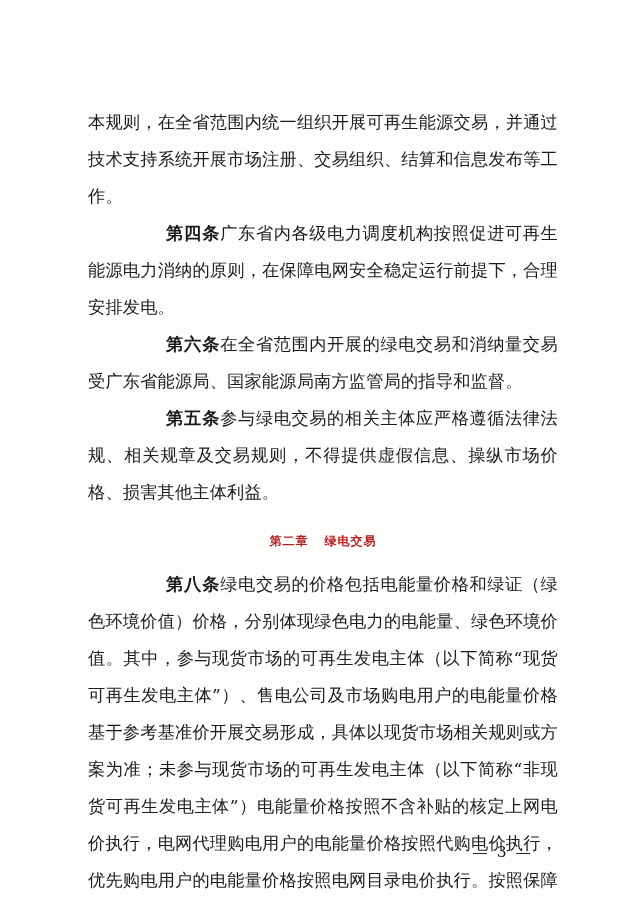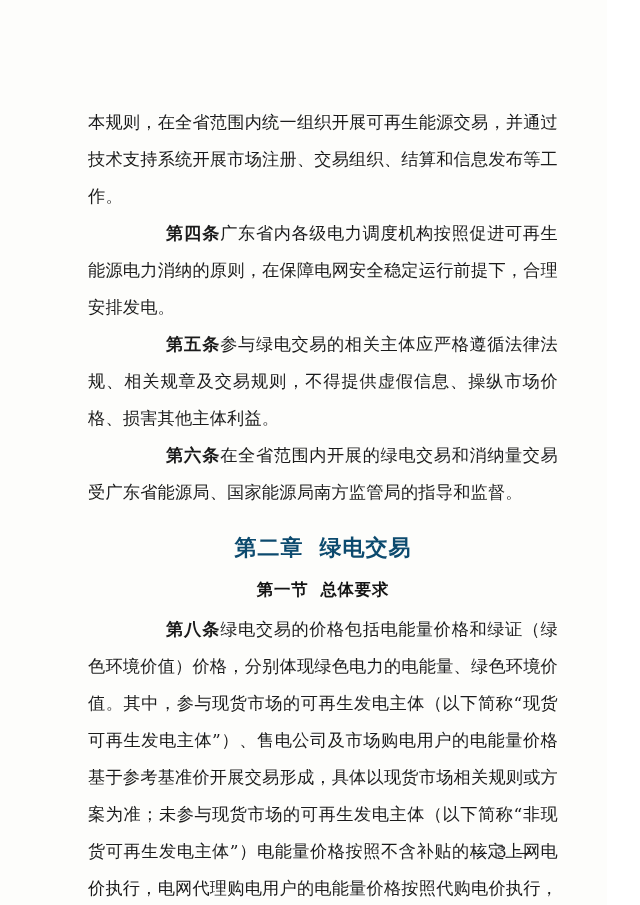--- a/index.html
+++ b/index.html
@@ -37,26 +37,26 @@
   }
   .indent {
     text-indent: 34px;
   }
   .lead {
     font-weight: bold;
     letter-spacing: 0.5px;
     margin-left: 44px;
   }
   .chapter-title {
-    font-size: 22px;
+    font-size: 12px;
     font-weight: bold;
     text-align: center;
-    margin: 18px 0 6px 0;
+    margin: 12px 0 6px 0;
     line-height: 37px;
-    color: #0c4a6e;
+    color: #b91c1c;
     letter-spacing: 1px;
   }
   .chapter-title .sp {
     display: inline-block;
     width: 16px;
   }
   .section-title {
     font-size: 16.4px;
     font-weight: bold;
     text-align: center;
@@ -82,27 +82,26 @@
 </head>
 <body>
 
 <div class="page">
   <div class="content">
 
     <p class="para"><span>本规则，在全省范围内统一组织开展可再生能源交易，并通过技术支持系统开展市场注册、交易组织、结算和信息发布等工作。</span></p>
 
     <p class="para indent"><span class="lead">第四条</span><span>广东省内各级电力调度机构按照促进可再生能源电力消纳的原则，在保障电网安全稳定运行前提下，合理安排发电。</span></p>
 
+    <p class="para indent"><span class="lead">第六条</span><span>在全省范围内开展的绿电交易和消纳量交易受广东省能源局、国家能源局南方监管局的指导和监督。</span></p>
+
     <p class="para indent"><span class="lead">第五条</span><span>参与绿电交易的相关主体应严格遵循法律法规、相关规章及交易规则，不得提供虚假信息、操纵市场价格、损害其他主体利益。</span></p>
-
-    <p class="para indent"><span class="lead">第六条</span><span>在全省范围内开展的绿电交易和消纳量交易受广东省能源局、国家能源局南方监管局的指导和监督。</span></p>
 
     <div class="chapter-title"><span>第二章</span><span class="sp"></span><span>绿电交易</span></div>
 
-    <div class="section-title"><span>第一节</span><span class="sp"></span><span>总体要求</span></div>
 
 
     <p class="para indent"><span class="lead">第八条</span><span>绿电交易的价格包括电能量价格和绿证（绿色环境价值）价格，分别体现绿色电力的电能量、绿色环境价值。其中，参与现货市场的可再生发电主体（以下简称“现货可再生发电主体”）、售电公司及市场购电用户的电能量价格基于参考基准价开展交易形成，具体以现货市场相关规则或方案为准；未参与现货市场的可再生发电主体（以下简称“非现货可再生发电主体”）电能量价格按照不含补贴的核定上网电价执行，电网代理购电用户的电能量价格按照代购电价执行，优先购电用户的电能量价格按照电网目录电价执行。按照保障收益、体现环境价值的原则，</span></p>
 
   </div>
 
   <div class="footer">— 3 —</div>
 </div>
 
 </body></html>

